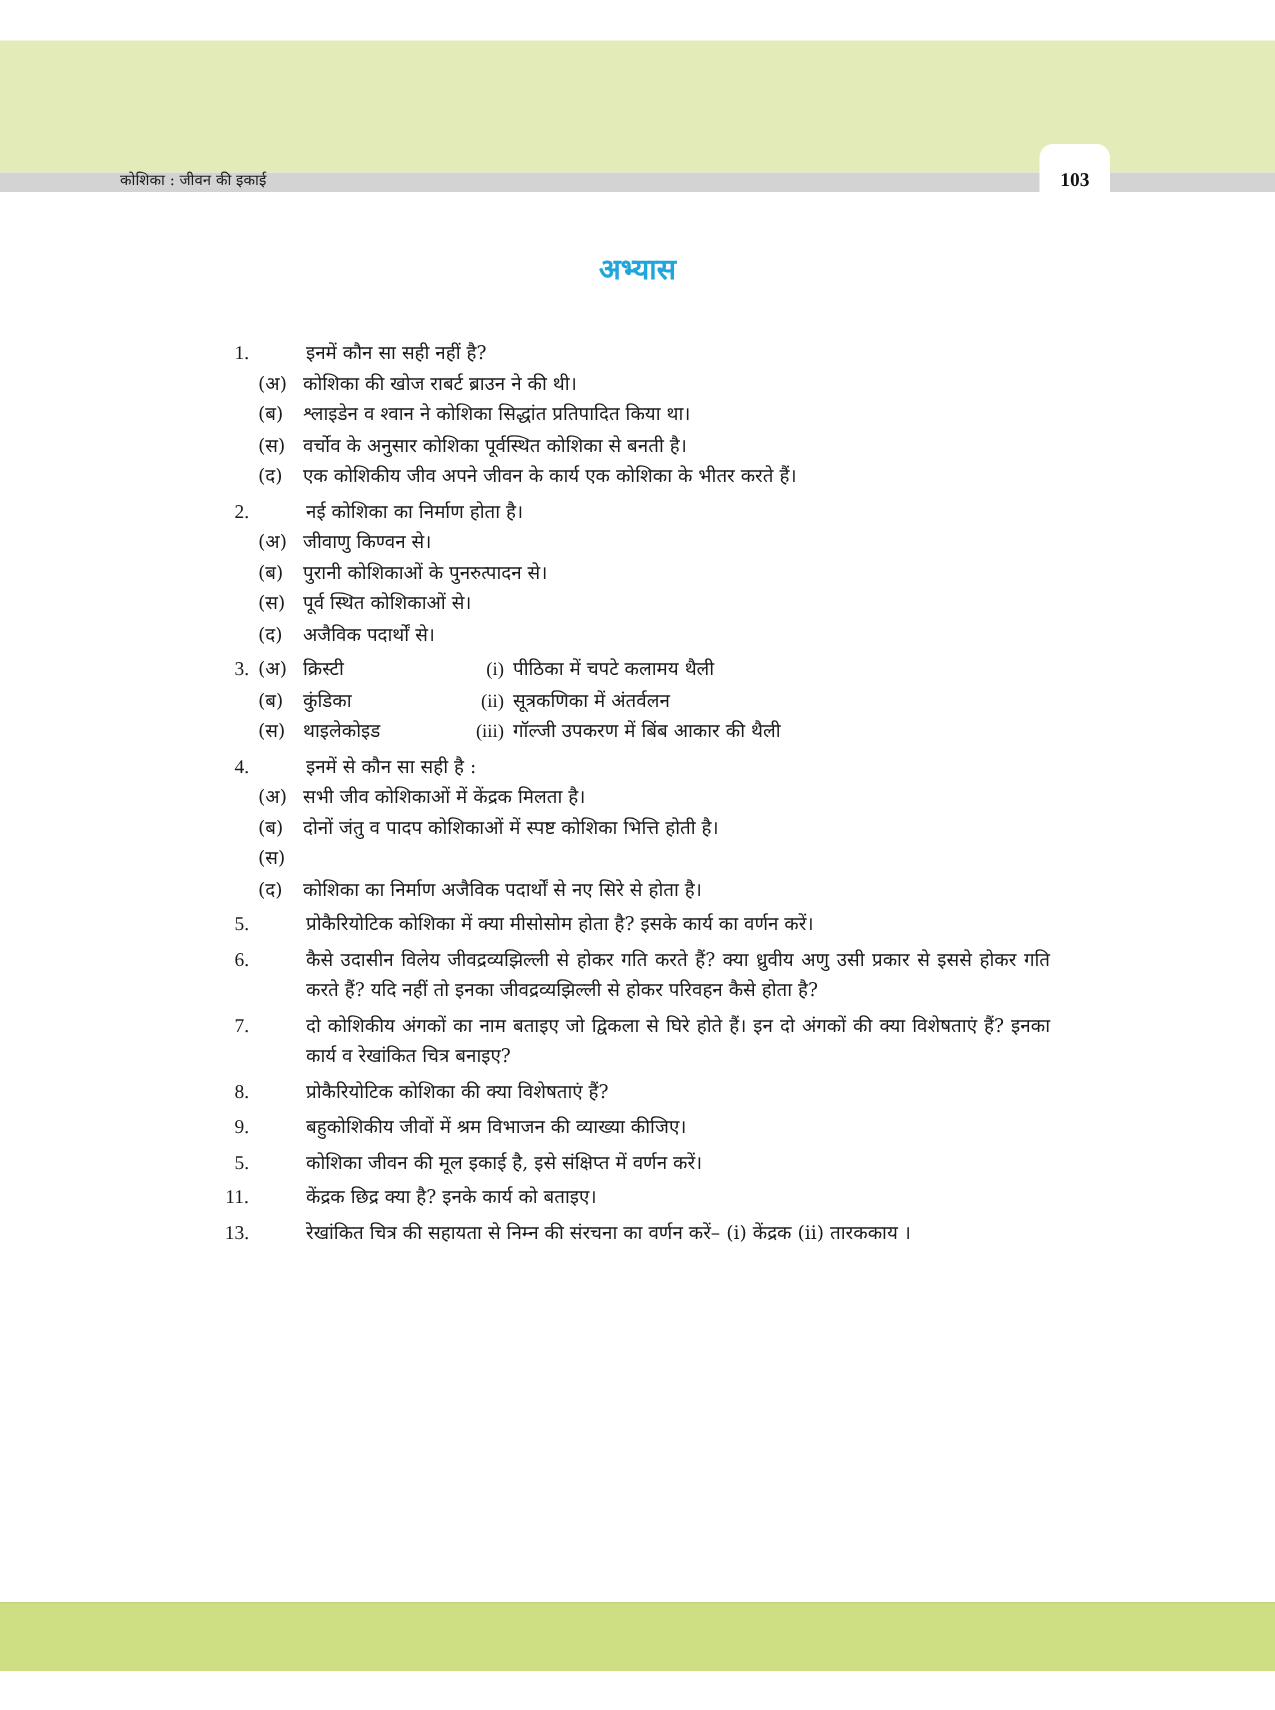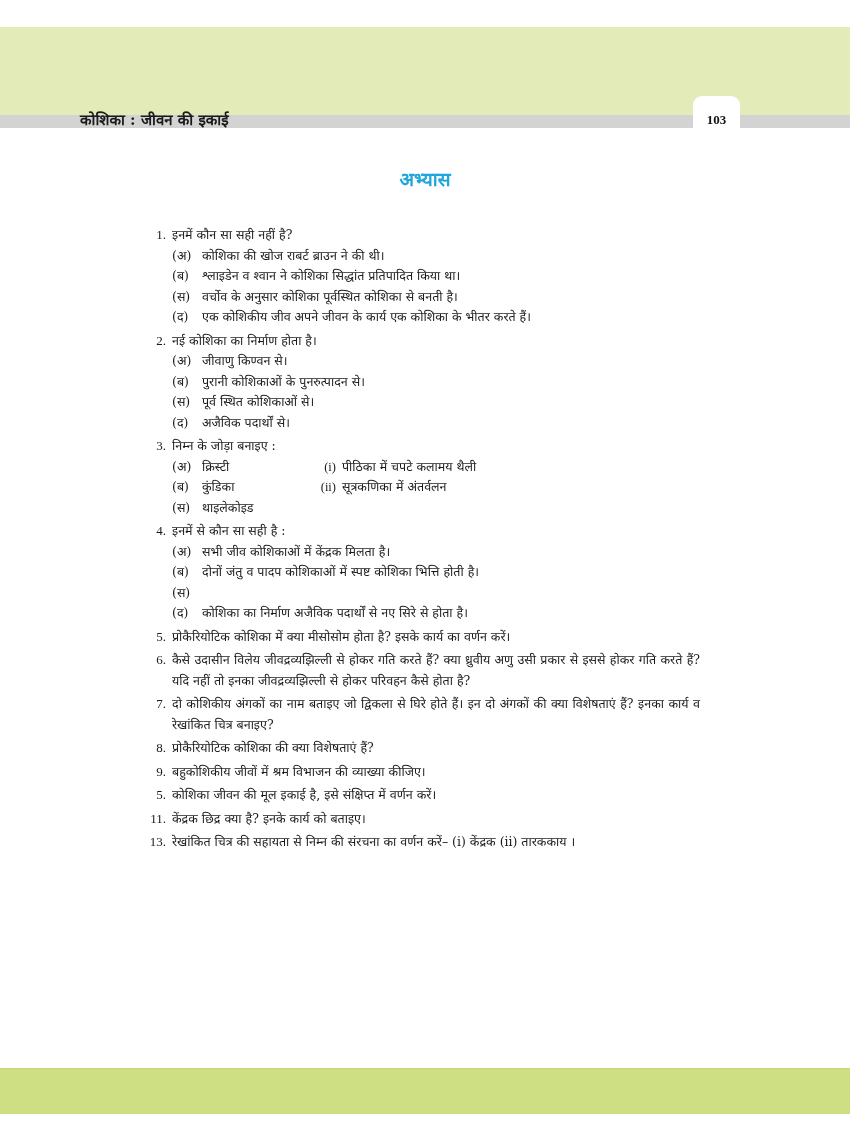--- a/index.html
+++ b/index.html
@@ -12,21 +12,21 @@
   .top-band {
     position: absolute; left: 0; top: 27px; width: 850px; height: 88px;
     background: #e3ebb8;
   }
   .header-bar {
     position: absolute; left: 0; top: 115px; width: 850px; height: 13px;
     background: #d3d3d3;
   }
   .running-head {
     position: absolute; left: 80px; top: 113px;
-    font-size: 15px; font-weight: bold; color: #1a1a1a; line-height: 15px;
+    font-size: 10px; font-weight: normal; color: #1a1a1a; line-height: 15px;
   }
   .page-tab {
     position: absolute; left: 693px; top: 96px; width: 47px; height: 36px;
     background: #ffffff; border-radius: 9px 9px 0 0;
   }
   .page-number {
     position: absolute; left: 693px; top: 112px; width: 47px; text-align: center;
     font-size: 13px; font-weight: bold; color: #111; line-height: 16px;
     font-family: "Liberation Serif", serif;
   }
@@ -37,21 +37,21 @@
   }
   .exercises {
     position: absolute; left: 140px; top: 225px; width: 560px;
     font-size: 12.5px; line-height: 20.5px;
   }
   .q { position: relative; padding-left: 32px; margin-bottom: 3px; }
   .q .num {
     position: absolute; left: 0; width: 26px; text-align: right;
     font-family: "Liberation Serif", serif; font-size: 13px;
   }
-  .q .text { text-align: justify; }
+  .q .text { text-align: justify; margin-left: 32px; }
   .opt { padding-left: 0; margin-left: 0; display: flex; }
   .opt .lbl { width: 30px; flex: none; }
   .match-row { display: flex; }
   .match-row .left { width: 130px; display: flex; }
   .match-row .left .lbl { width: 30px; flex: none; }
   .match-row .right { display: flex; }
   .match-row .right .rlbl { width: 34px; text-align: right; padding-right: 6px; flex: none; font-family: "Liberation Serif", serif; }
   .bottom-band {
     position: absolute; left: 0; top: 1068px; width: 850px; height: 45px;
     background: #cddf82; border-top: 1px solid #c4d67a;
@@ -107,21 +107,20 @@
         <span>पूर्व स्थित कोशिकाओं से।</span>
       </div>
     <div class="opt">
         <span class="lbl">(द)</span>
         <span>अजैविक पदार्थों से।</span>
       </div>
   </div>
 
   <div class="q">
     <span class="num">3.</span>
-    <div class="text">निम्न के जोड़ा बनाइए :</div>
     <div class="match-row">
       <div class="left">
           <span class="lbl">(अ)</span>
           <span>क्रिस्टी</span>
         </div>
       <div class="right">
           <span class="rlbl">(i)</span>
           <span>पीठिका में चपटे कलामय थैली</span>
         </div>
     </div>
@@ -133,20 +132,24 @@
       <div class="right">
           <span class="rlbl">(ii)</span>
           <span>सूत्रकणिका में अंतर्वलन</span>
         </div>
     </div>
     <div class="match-row">
       <div class="left">
           <span class="lbl">(स)</span>
           <span>थाइलेकोइड</span>
         </div>
+      <div class="right">
+          <span class="rlbl">(iii)</span>
+          <span>गॉल्जी उपकरण में बिंब आकार की थैली</span>
+        </div>
     </div>
   </div>
 
   <div class="q">
     <span class="num">4.</span>
     <div class="text">इनमें से कौन सा सही है :</div>
     <div class="opt">
         <span class="lbl">(अ)</span>
         <span>सभी जीव कोशिकाओं में केंद्रक मिलता है।</span>
       </div>

